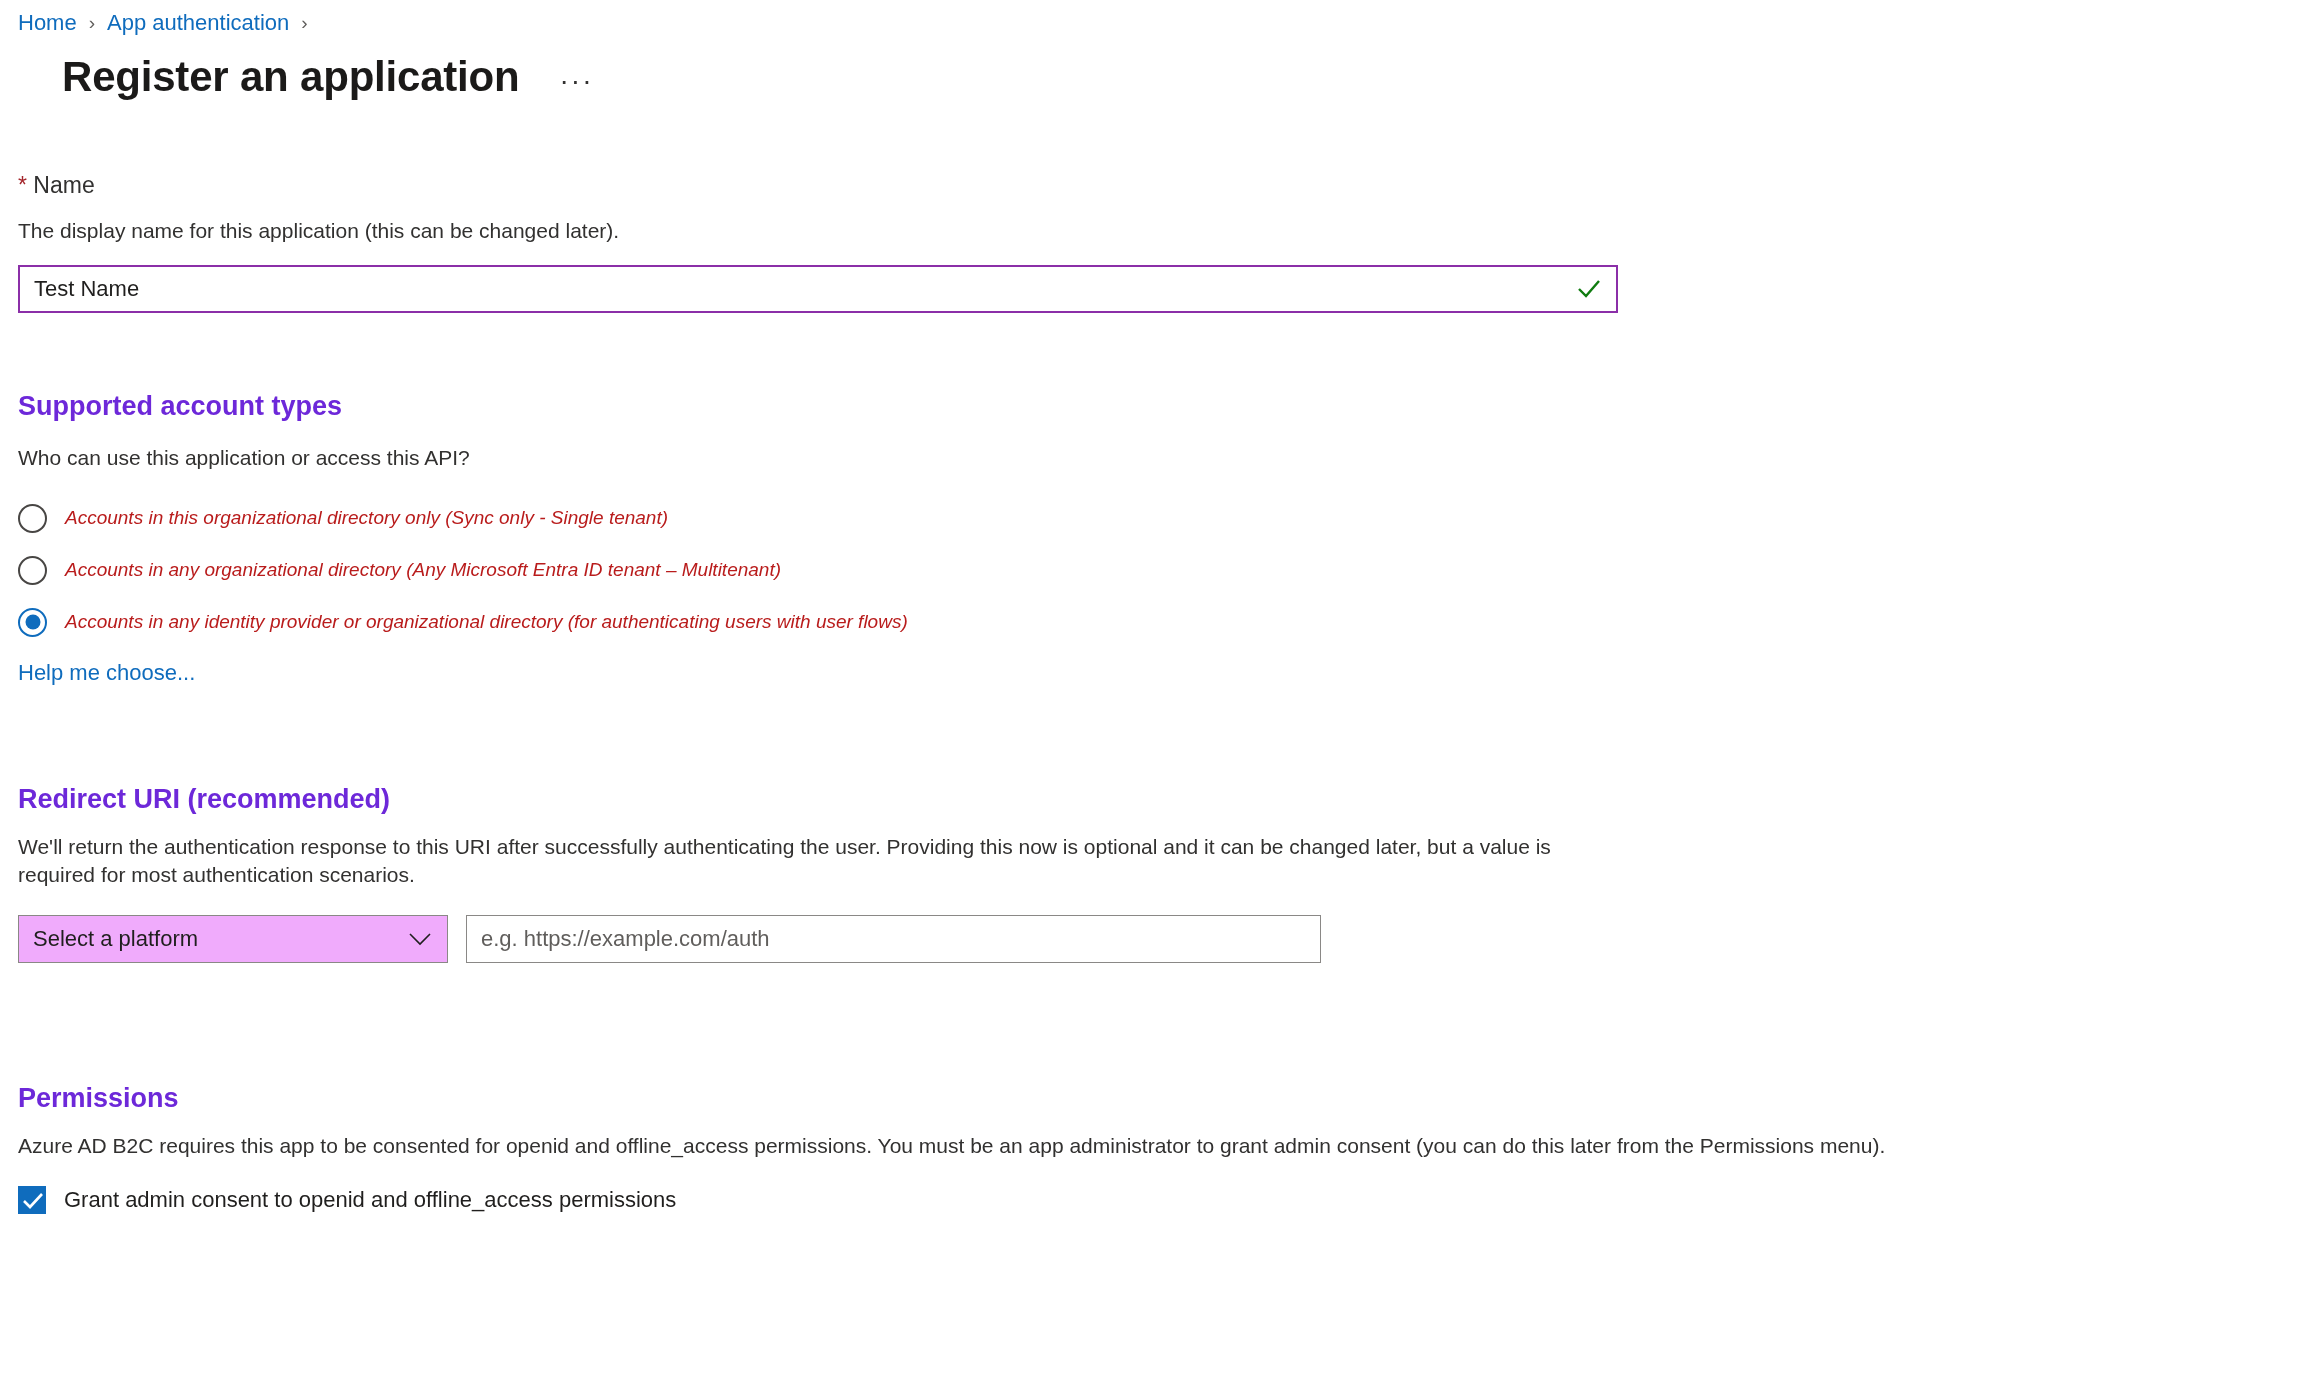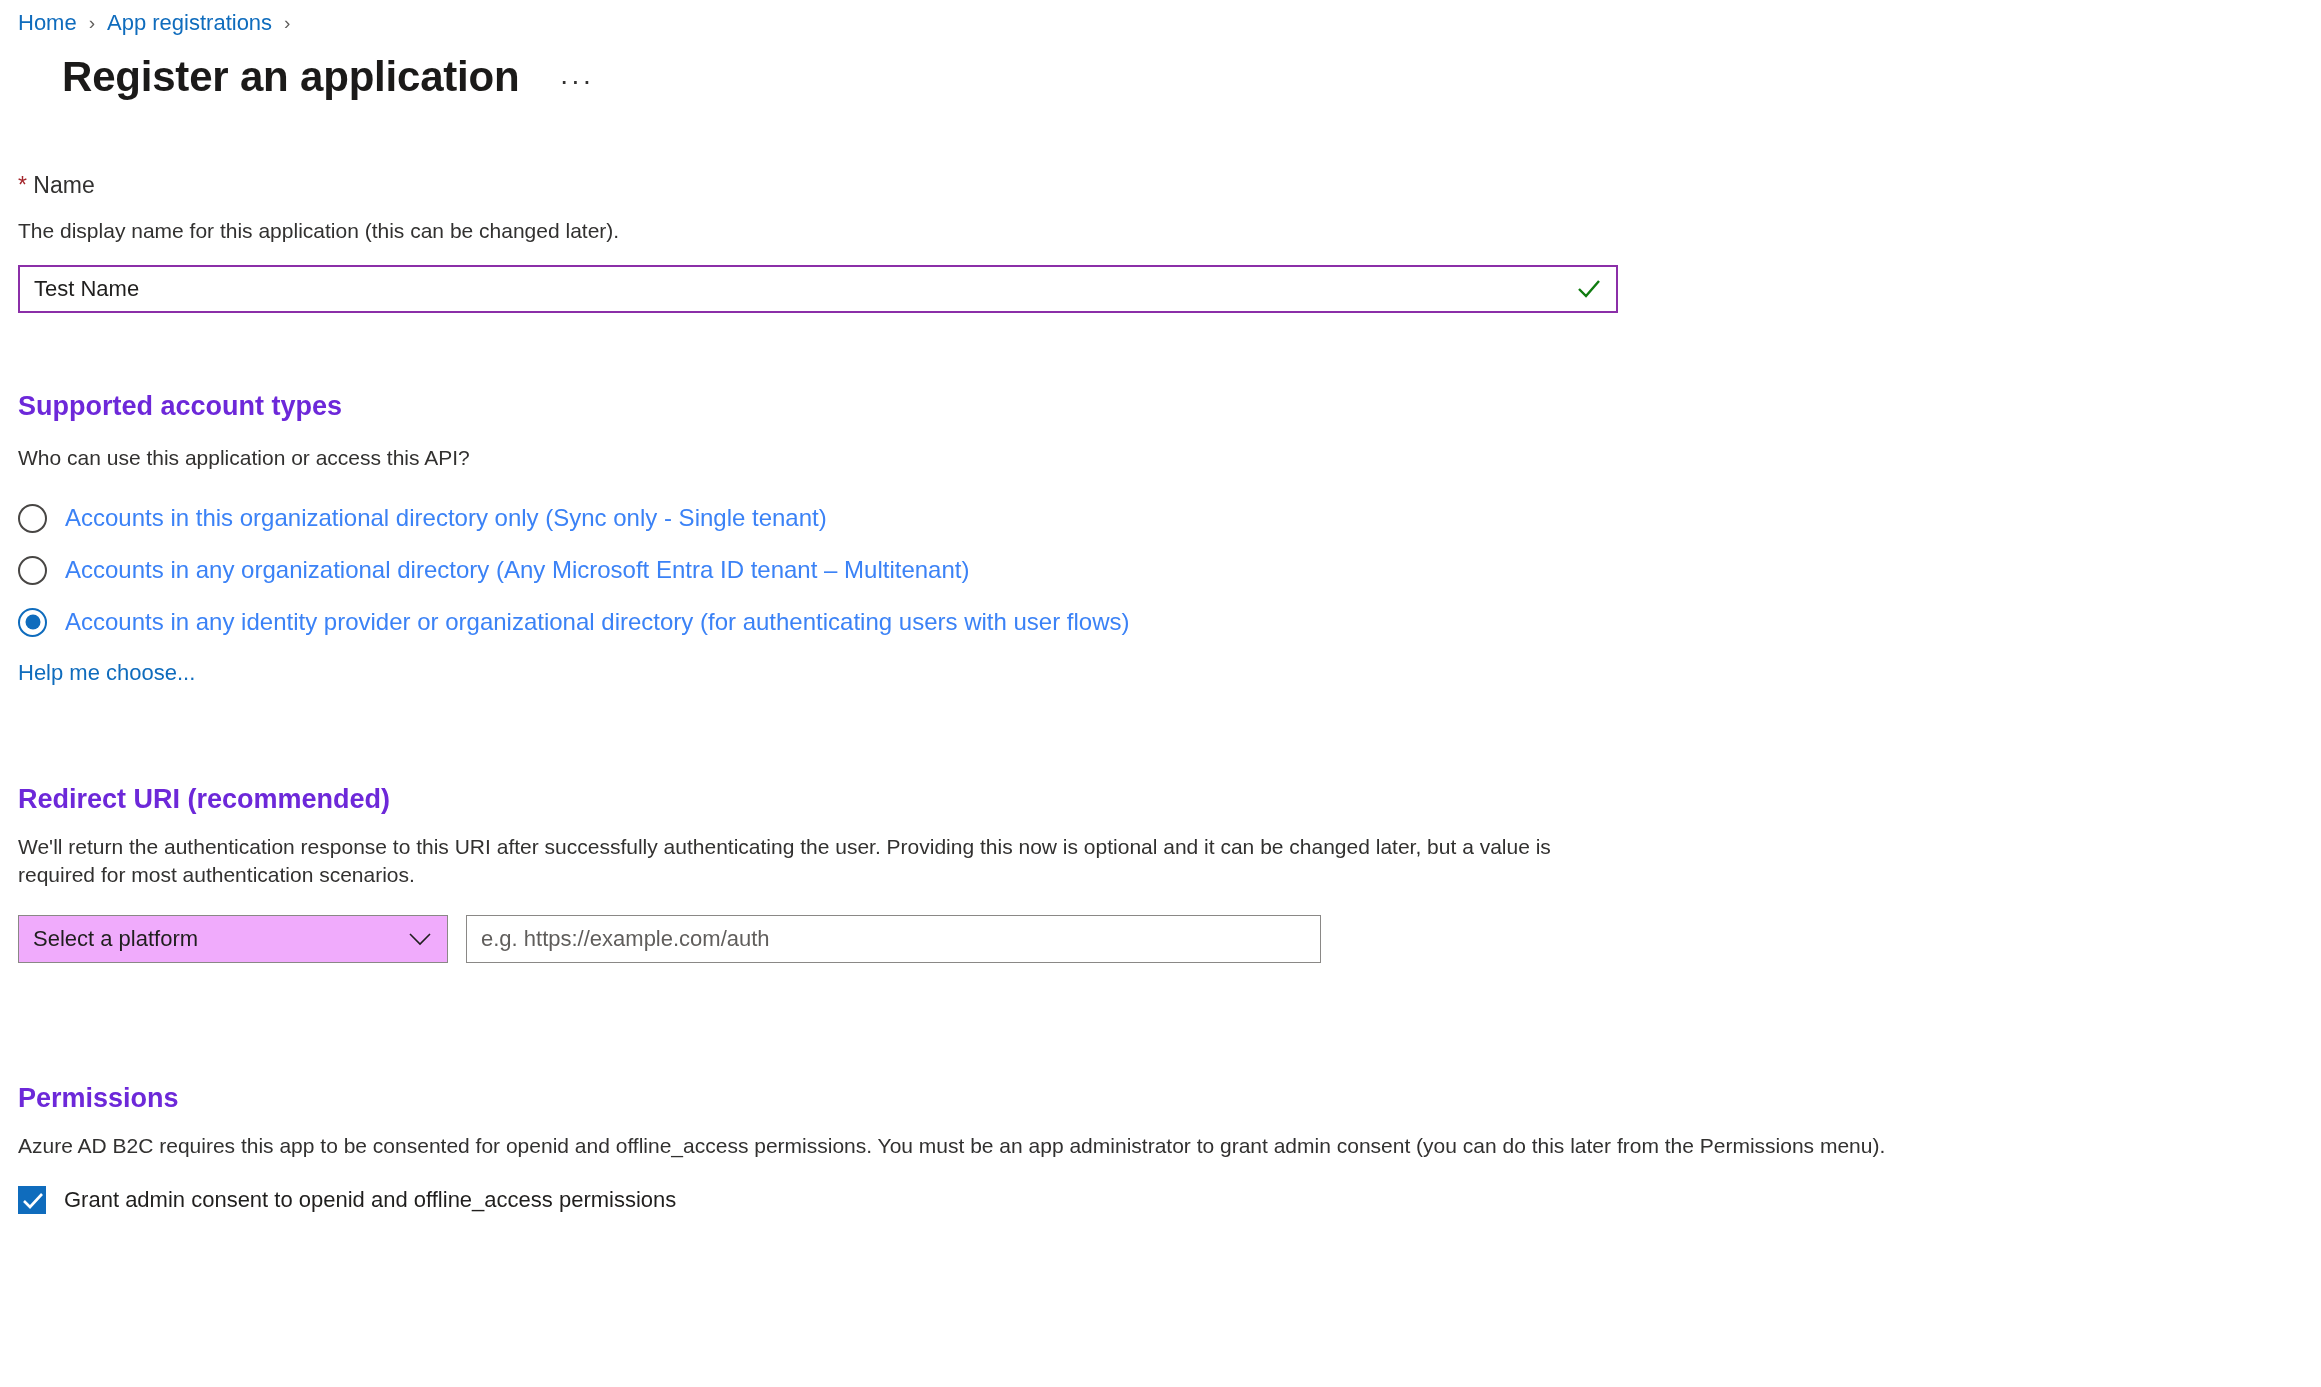--- a/index.html
+++ b/index.html
@@ -146,22 +146,23 @@
     position: absolute;
     left: 50%;
     top: 50%;
     width: 15px;
     height: 15px;
     border-radius: 50%;
     background: #0f6cbd;
     transform: translate(-50%, -50%);
   }
   .radio-label {
-    font-size: 24px;
-    color: #3b82f6;
+    font-size: 19px;
+    color: #b91c1c;
+    font-style: italic;
   }
   .link {
     color: #0f6cbd;
     font-size: 22px;
     text-decoration: none;
     cursor: pointer;
   }
   .help-link { display: inline-block; margin-top: 12px; }
 
   
@@ -242,21 +243,21 @@
   }
 </style>
 </head>
 <body>
 
 <div class="page">
 
   <div class="breadcrumb">
     <a>Home</a>
     <span class="sep">›</span>
-    <a>App registrations</a>
+    <a>App authentication</a>
     <span class="sep">›</span>
   </div>
 
   <div class="title-row">
     <div class="page-title">Register an application</div>
     <div class="ellipsis-btn">···</div>
   </div>
 
   <div class="name-block">
     <div class="field-label">

